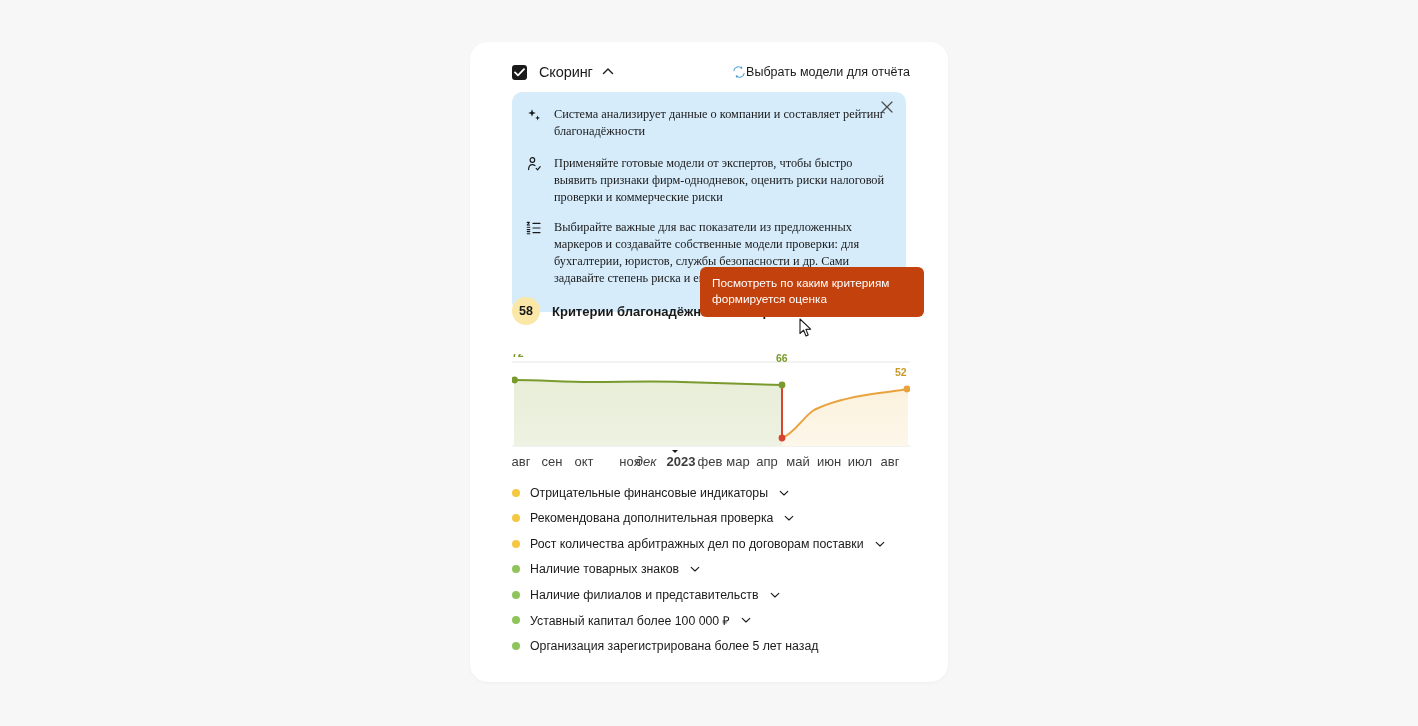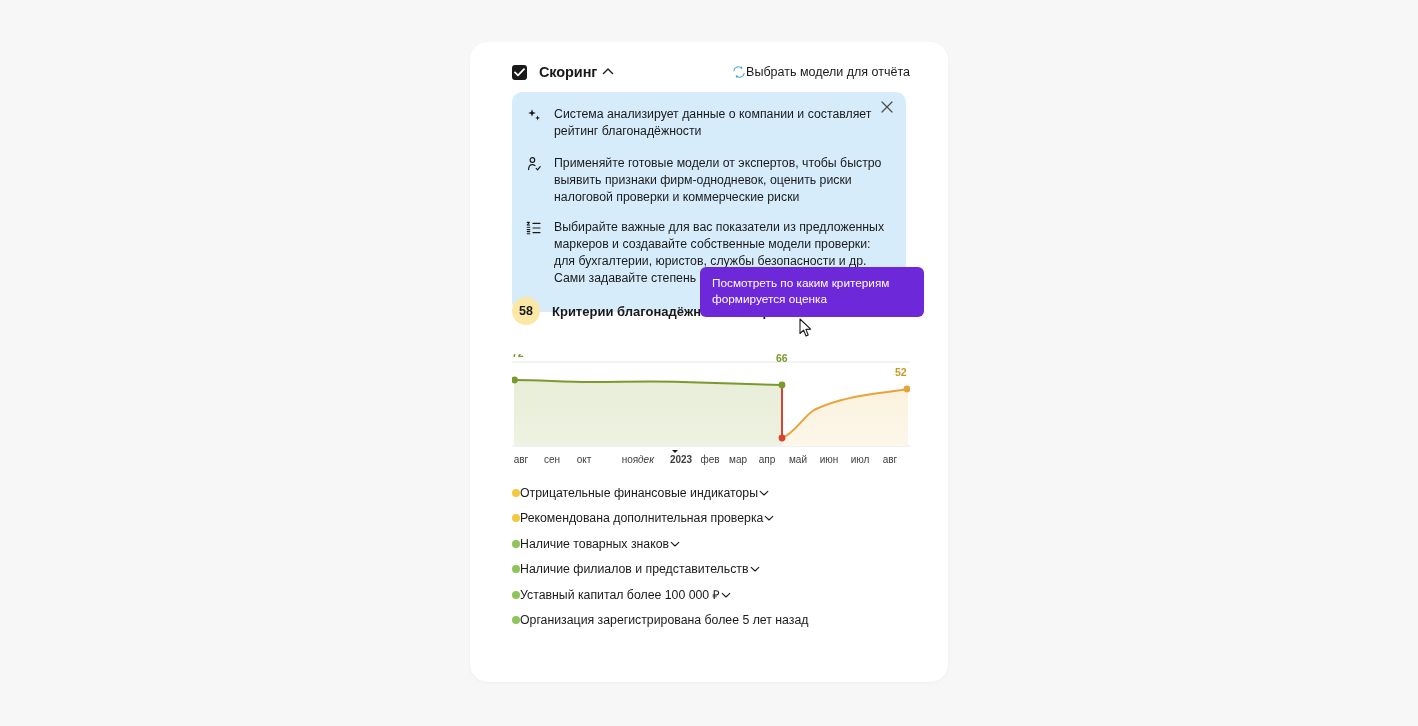--- a/index.html
+++ b/index.html
@@ -47,21 +47,21 @@
     height: 15px;
     background: #1a1a1a;
     border-radius: 3px;
   }
   .checkbox svg { position: absolute; left: 2px; top: 3px; }
   .card-title {
     position: absolute;
     left: 69px;
     top: 22px;
     font-size: 14.5px;
-    font-weight: bold;
+    font-weight: normal;
     color: #1a1a1a;
     letter-spacing: -0.1px;
   }
   .chevron-up {
     position: absolute;
     left: 132px;
     top: 25px;
     width: 12px;
     height: 10px;
   }
@@ -101,20 +101,21 @@
   .info-row .ico {
     flex: 0 0 16px;
     width: 16px;
     height: 16px;
     margin-top: 1px;
   }
   .info-row .txt {
     font-size: 12.3px;
     line-height: 17px;
     color: #1a1a1a;
+    font-family: Liberation Serif, serif;
   }
   .banner-close {
     position: absolute;
     right: 10px;
     top: 8px;
     width: 16px;
     height: 16px;
     cursor: pointer;
   }
 
@@ -151,21 +152,21 @@
     cursor: pointer;
     position: relative;
   }
 
   
   .tooltip {
     position: absolute;
     left: 700px;
     top: 267px;
     width: 200px;
-    background: #6d28d9;
+    background: #c2410c;
     border-radius: 6px;
     padding: 9px 12px 10px 12px;
     color: #ffffff;
     font-size: 11.8px;
     line-height: 15.5px;
     z-index: 20;
   }
 
   .cursor {
     position: absolute;
@@ -188,38 +189,39 @@
   .chart-svg { display: block; }
   .chart-axis-labels {
     position: absolute;
     left: 0;
     top: 100px;
     width: 398px;
     height: 14px;
   }
   .axis-lbl {
     position: absolute;
-    font-size: 10px;
+    font-size: 13px;
     color: #3d3d3d;
     transform: translateX(-50%);
     white-space: nowrap;
   }
   .axis-lbl.year { font-weight: bold; }
 
   
   .criteria-list {
     position: absolute;
     left: 42px;
     top: 438px;
     width: 400px;
   }
   .criteria-item {
     display: flex;
     align-items: center;
     height: 25.5px;
+    gap: 10px;
     cursor: pointer;
   }
   .dot {
     width: 8px;
     height: 8px;
     border-radius: 50%;
     flex: 0 0 8px;
   }
   .criteria-label {
     font-size: 12.3px;
@@ -377,20 +379,27 @@
       </div>
 
       <div class="criteria-item">
         <span class="dot" style="background:#f5c842"></span>
         <span class="criteria-label">Рекомендована дополнительная проверка</span>
         <svg class="chev-small" viewBox="0 0 10 10">
           <path d="M1.2 3.4 L5 7 L8.8 3.4" stroke="#1a1a1a" stroke-width="1.1" fill="none" stroke-linecap="round" stroke-linejoin="round"></path>
         </svg>
       </div>
 
+      <div class="criteria-item">
+        <span class="dot" style="background:#f5c842"></span>
+        <span class="criteria-label">Рост количества арбитражных дел по договорам поставки</span>
+        <svg class="chev-small" viewBox="0 0 10 10">
+          <path d="M1.2 3.4 L5 7 L8.8 3.4" stroke="#1a1a1a" stroke-width="1.1" fill="none" stroke-linecap="round" stroke-linejoin="round"></path>
+        </svg>
+      </div>
 
       <div class="criteria-item">
         <span class="dot" style="background:#8fc45a"></span>
         <span class="criteria-label">Наличие товарных знаков</span>
         <svg class="chev-small" viewBox="0 0 10 10">
           <path d="M1.2 3.4 L5 7 L8.8 3.4" stroke="#1a1a1a" stroke-width="1.1" fill="none" stroke-linecap="round" stroke-linejoin="round"></path>
         </svg>
       </div>
 
       <div class="criteria-item">

